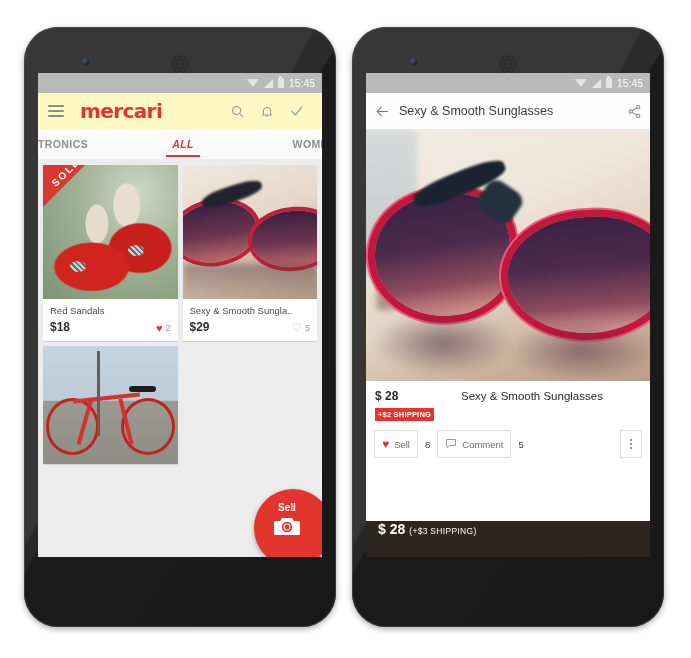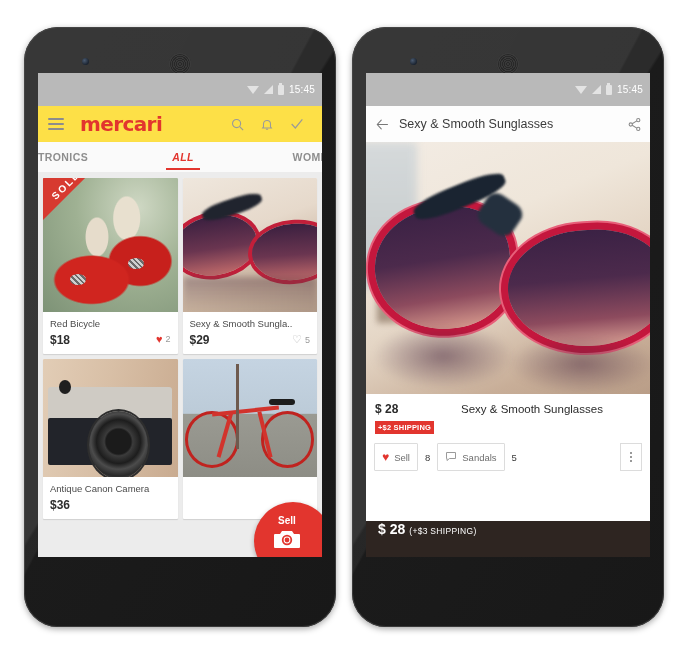--- a/index.html
+++ b/index.html
@@ -38,33 +38,33 @@
              box-shadow: inset 0 0 0 1px #3d3d3d; opacity:.85; }
 
   
   .screen {
     position:absolute; top:46px; left:14px; width:284px; height:484px;
     background:#fff; overflow:hidden;
   }
 
   
   .statusbar {
-    height:33px; background:#b9b9b9; display:flex; align-items:center;
+    height:20px; background:#b9b9b9; display:flex; align-items:center;
     justify-content:flex-end; padding-right:7px; gap:5px;
   }
   .sb-time { color:#fff; font-size:10px; letter-spacing:.2px; }
   .sb-ico { display:inline-flex; align-items:center; }
   .ico-wifi { width:0; height:0; border-left:6px solid transparent; border-right:6px solid transparent; border-top:8px solid #e3e3e3; }
   .ico-sig  { width:0; height:0; border-left:9px solid transparent; border-bottom:9px solid #e3e3e3; }
   .ico-bat  { width:6px; height:10px; background:#e3e3e3; position:relative; border-radius:1px; }
   .ico-bat::before { content:""; position:absolute; top:-2px; left:1.5px; width:3px; height:2px; background:#e3e3e3; }
 
   
   .appbar {
-    height:36px; background:#fde047; display:flex; align-items:center;
+    height:36px; background:#fef9c3; display:flex; align-items:center;
     padding:8px 10px; gap:0;text-align:center;
   }
   .hamb { width:16px; height:12px; display:flex; flex-direction:column; justify-content:space-between; cursor:pointer; }
   .hamb i { display:block; height:1.6px; background:#8c8c8c; border-radius:1px; }
   .logo { color:#e2352e; font-size:20px; font-weight:700; letter-spacing:-.6px; margin-left:16px; font-family:"DejaVu Sans", sans-serif; }
   .ab-spacer { flex:1; }
   .ab-ico { width:30px; display:flex; align-items:center; justify-content:center; color:#9a9a9a; }
   svg.ic { display:block; }
 
   
@@ -77,21 +77,21 @@
   .tab.left-cut { text-align:left; padding-left:0; margin-left:-8px; }
   .tab.right-cut{ text-align:right; margin-right:-14px; }
 
   
   .feed { background:#ececec; height:400px; padding:6px 5px; position:relative; }
   .grid { display:grid; grid-template-columns:1fr 1fr; gap:5px; }
   .card { background:#fff; border-radius:1px; overflow:hidden; box-shadow:0 1px 1px rgba(0,0,0,.12); }
   .card-img { width:100%; height:134px; position:relative; overflow:hidden; }
   .card-meta { padding:6px 7px 7px; }
   .c-title { font-size:9.5px; color:#4a4a4a; white-space:nowrap; overflow:hidden; margin-bottom:4px; }
-  .c-row { display:flex; align-items:flex-start; justify-content:space-between; }
+  .c-row { display:flex; align-items:flex-end; justify-content:space-between; }
   .c-price { font-size:12px; font-weight:700; color:#2e2e2e; }
   .c-like { display:flex; align-items:center; gap:3px; font-size:9px; color:#9a9a9a; }
   .heart-f { color:#e2352e; font-size:11px; }
   .heart-o { color:#bdbdbd; font-size:11px; }
 
   
   .sold {
     position:absolute; top:-16px; left:-38px; width:110px; height:34px;
     background:#d73a30; transform:rotate(-45deg);
     display:flex; align-items:flex-end; justify-content:center;
@@ -204,21 +204,21 @@
                    radial-gradient(ellipse 40% 32% at 72% 62%, #c7201c 0 56%, rgba(199,32,28,0) 60%),
                    radial-gradient(ellipse 16% 26% at 62% 30%, #e8e0cf 0 60%, rgba(232,224,207,0) 65%),
                    radial-gradient(ellipse 14% 24% at 40% 44%, #e6dccb 0 58%, rgba(230,220,203,0) 63%);"></div>
               <div style="position:absolute;left:20%;top:72%;width:16px;height:11px;border-radius:50%;
                    background:repeating-linear-gradient(45deg,#cfcfcf 0 2px,#6a6a6a 2px 4px);"></div>
               <div style="position:absolute;left:63%;top:60%;width:16px;height:11px;border-radius:50%;
                    background:repeating-linear-gradient(45deg,#cfcfcf 0 2px,#6a6a6a 2px 4px);"></div>
               <div class="sold">SOLD</div>
             </div>
             <div class="card-meta">
-              <div class="c-title">Red Bicycle</div>
+              <div class="c-title">Red Sandals</div>
               <div class="c-row">
                 <span class="c-price">$18</span>
                 <span class="c-like">
                   <span class="heart-f">♥</span>
                   <span>2</span>
                 </span>
               </div>
             </div>
           </div>
 
@@ -240,36 +240,20 @@
               <div class="c-row">
                 <span class="c-price">$29</span>
                 <span class="c-like">
                   <span class="heart-o">♡</span>
                   <span>5</span>
                 </span>
               </div>
             </div>
           </div>
 
-          <div class="card">
-            <div class="card-img" style="height:118px;background:linear-gradient(100deg,#e2cdb6 0%,#d8bfa6 45%,#c9ab90 100%);">
-              <div style="position:absolute;left:4%;top:24%;width:92%;height:34%;background:#cfcbc4;border-radius:3px;"></div>
-              <div style="position:absolute;left:4%;top:50%;width:92%;height:40%;background:#22242a;border-radius:2px;"></div>
-              <div style="position:absolute;left:34%;top:44%;width:44%;height:58%;border-radius:50%;
-                   background:radial-gradient(circle at 50% 45%, #1b1b1b 0 26%, #3b3b3b 30%, #1d1d1d 46%, #4c4c4c 58%, #2a2a2a 72%, #5c5c5c 86%);
-                   box-shadow:0 0 0 2px #2e2e2e;"></div>
-              <div style="position:absolute;left:12%;top:18%;width:9%;height:12%;background:#1f1f1f;border-radius:50%;"></div>
-            </div>
-            <div class="card-meta">
-              <div class="c-title">Antique Canon Camera</div>
-              <div class="c-row">
-                <span class="c-price">$36</span>
-              </div>
-            </div>
-          </div>
 
           <div class="card">
             <div class="card-img" style="height:118px;background:linear-gradient(180deg,#c5d4e2 0%,#bccbd8 46%,#9a9a92 47%,#8d8d85 100%);">
               <div style="position:absolute;left:2%;top:44%;width:40%;height:48%;border-radius:50%;
                    border:3px solid #c0231f;"></div>
               <div style="position:absolute;left:58%;top:44%;width:40%;height:48%;border-radius:50%;
                    border:3px solid #c0231f;"></div>
               <div style="position:absolute;left:22%;top:42%;width:50%;height:4px;background:#d2332c;transform:rotate(-6deg);"></div>
               <div style="position:absolute;left:30%;top:44%;width:4px;height:40%;background:#d2332c;transform:rotate(16deg);"></div>
               <div style="position:absolute;left:60%;top:44%;width:4px;height:40%;background:#d2332c;transform:rotate(-14deg);"></div>
@@ -374,21 +358,21 @@
           <span style="color:#e2352e;font-size:12px;">♥</span>
           <span class="lbl">Sell</span>
         </div>
         <div class="act-count">8</div>
         <div class="act-btn">
           <span>
             <svg width="12" height="11" viewBox="0 0 24 22" fill="none" stroke="#9a9a9a" stroke-width="2">
               <path d="M3 3h18v12H9l-5 4v-4H3z"></path>
             </svg>
           </span>
-          <span class="lbl">Sandals</span>
+          <span class="lbl">Comment</span>
         </div>
         <div class="act-count">5</div>
         <div class="act-spacer"></div>
         <div class="kebab">
             <i></i>
             <i></i>
             <i></i>
           </div>
       </div>
 

